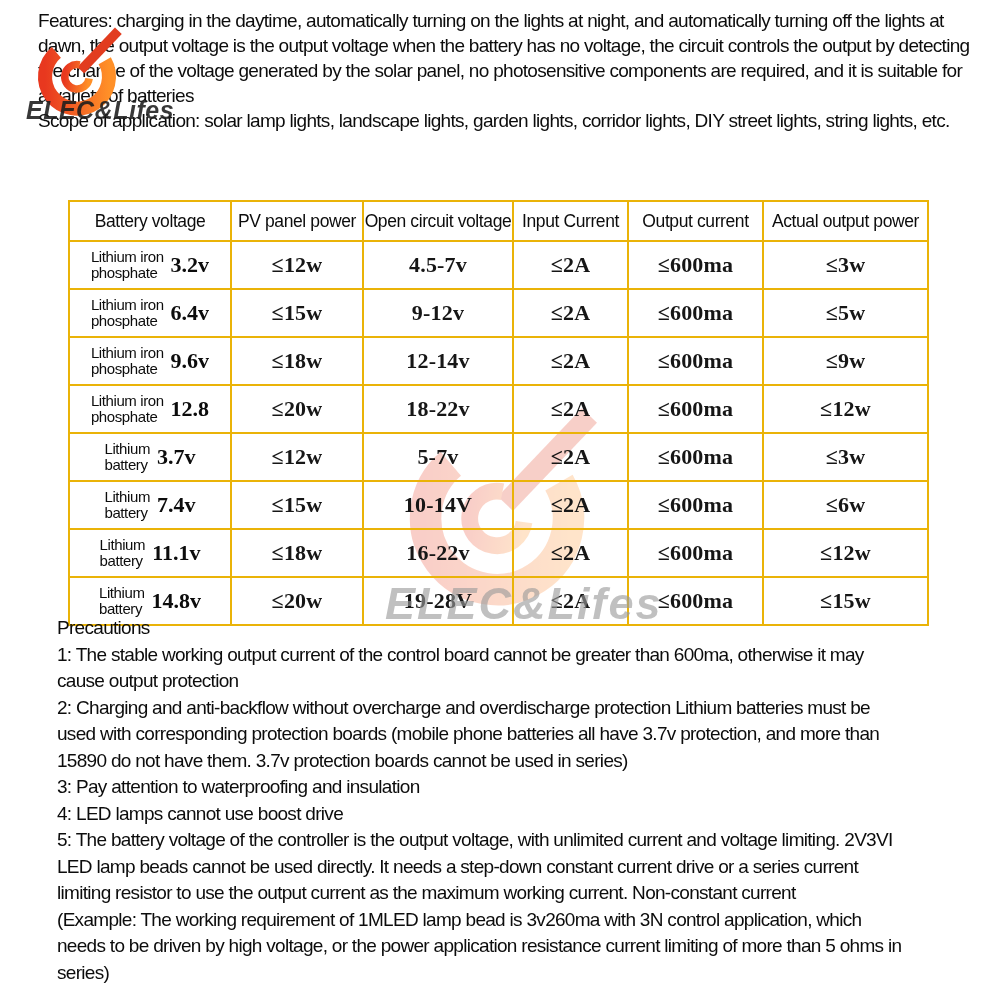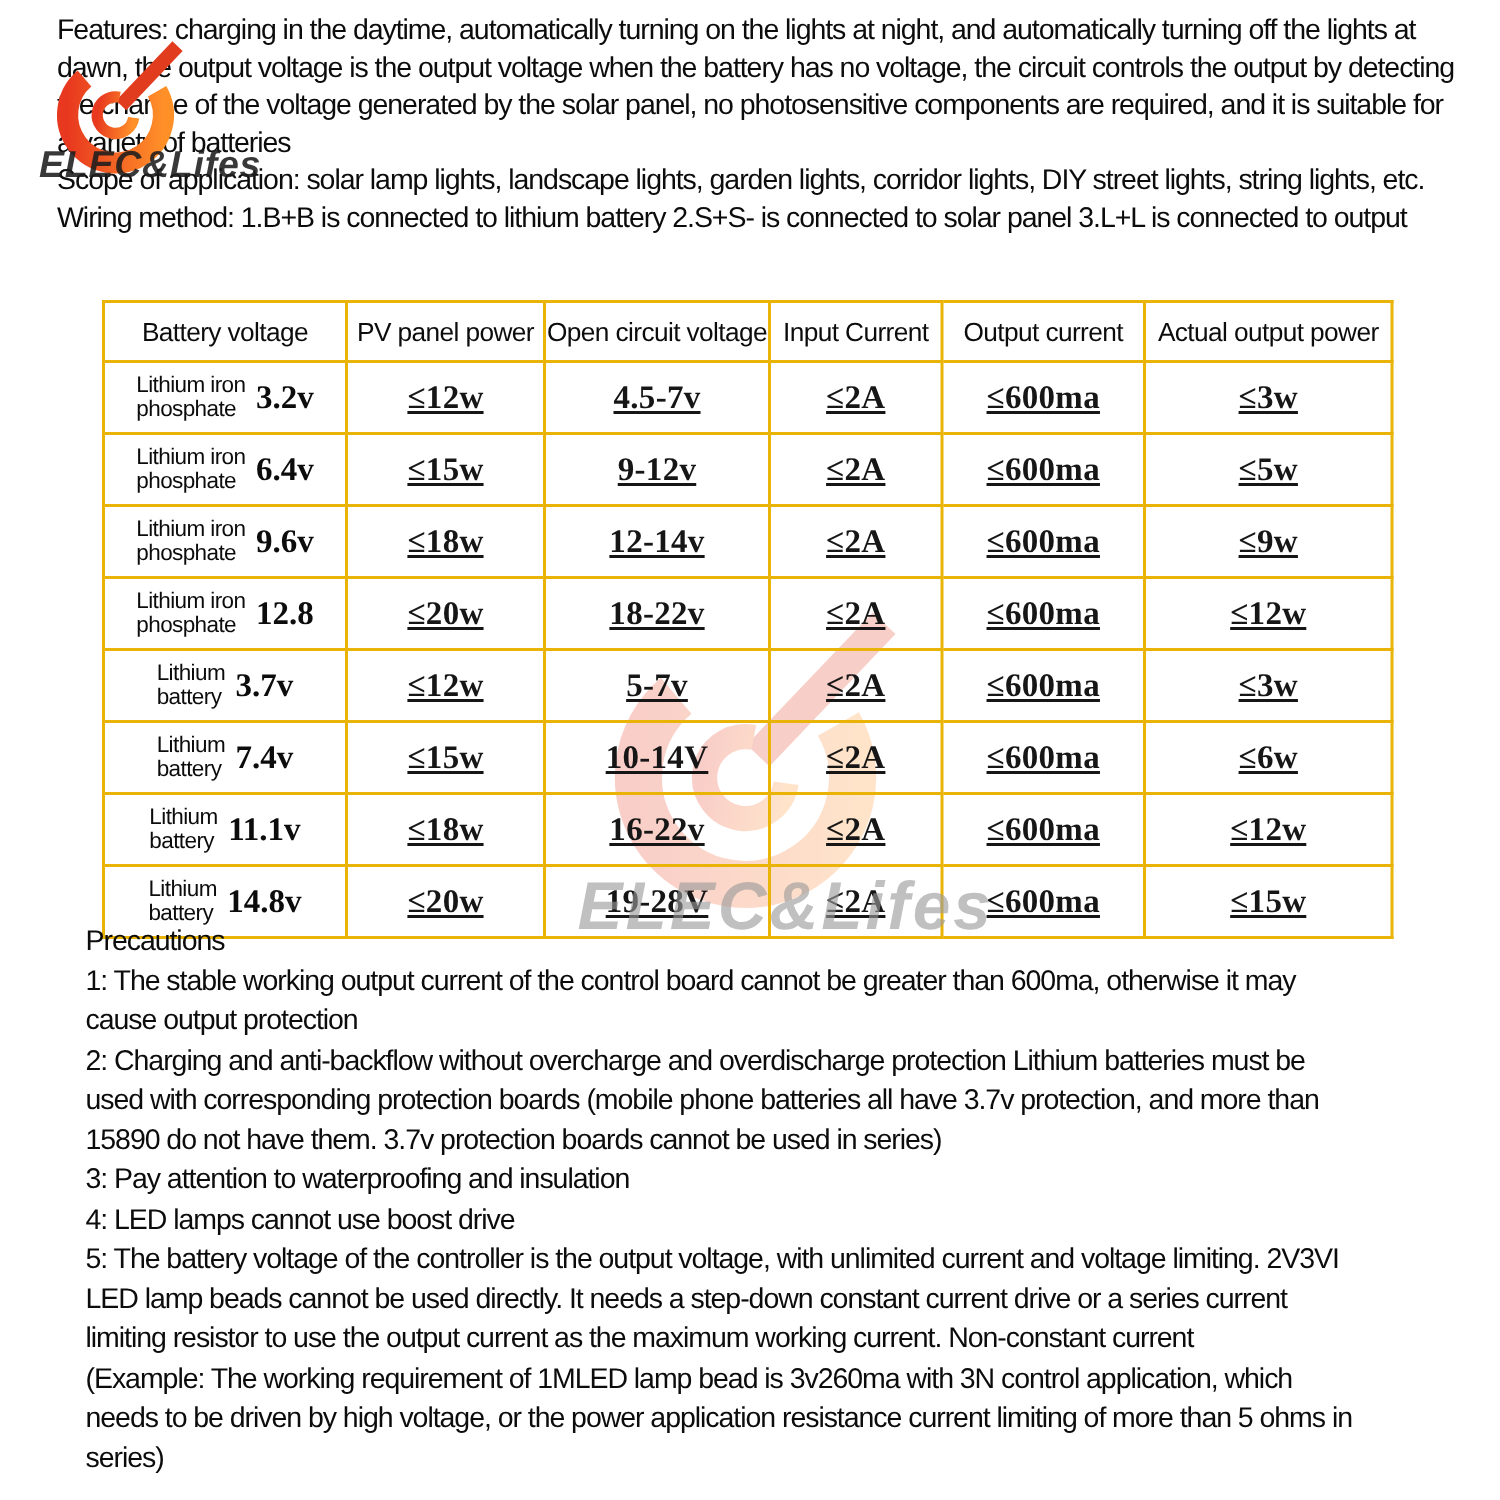--- a/index.html
+++ b/index.html
@@ -15,21 +15,21 @@
   
   .table-title{position:absolute;left:62px;top:178px;font-size:19px;letter-spacing:-0.7px;
                white-space:nowrap;z-index:1;}
   table.spec{position:absolute;left:68px;top:200px;border-collapse:collapse;z-index:1;
              table-layout:fixed;}
   table.spec th,table.spec td{border:2px solid #eab308;padding:0;text-align:center;
              vertical-align:middle;background:transparent;}
   table.spec th{font-size:17.5px;font-weight:400;letter-spacing:-0.4px;line-height:19px;height:38px;}
   table.spec td{height:46px;}
   .val{font-family:"Liberation Serif","DejaVu Serif",serif;font-weight:700;font-size:22px;
-       color:#161616;letter-spacing:0.2px;text-decoration:underline;}
+       color:#161616;letter-spacing:0.2px;}
   .c-batt-inner{display:flex;align-items:center;justify-content:center;gap:7px;}
   .btype{display:inline-block;text-align:left;}
   .btype .bl{display:block;font-size:15px;line-height:16.5px;letter-spacing:-0.4px;}
   .bvolt{font-family:"Liberation Serif","DejaVu Serif",serif;font-weight:700;font-size:22px;}
 
   
   .logo-top{position:absolute;left:30px;top:26px;width:94px;height:94px;z-index:3;}
   .brand-dark{position:absolute;left:26px;top:96px;z-index:3;font-style:italic;font-weight:700;
               font-size:25px;letter-spacing:0.5px;color:#1d1d1d;opacity:0.88;white-space:nowrap;}
   .logo-center{position:absolute;left:392px;top:405px;width:210px;height:210px;z-index:0;opacity:0.24;}
@@ -50,21 +50,20 @@
       </linearGradient>
     </defs>
   </svg>
 
   <div class="intro">
     <div class="tline">Features: charging in the daytime, automatically turning on the lights at night, and automatically turning off the lights at</div>
     <div class="tline">dawn, the output voltage is the output voltage when the battery has no voltage, the circuit controls the output by detecting</div>
     <div class="tline">the change of the voltage generated by the solar panel, no photosensitive components are required, and it is suitable for</div>
     <div class="tline">a variety of batteries</div>
     <div class="tline">Scope of application: solar lamp lights, landscape lights, garden lights, corridor lights, DIY street lights, string lights, etc.</div>
-    <div class="tline">Wiring method: 1.B+B is connected to lithium battery 2.S+S- is connected to solar panel 3.L+L is connected to output</div>
   </div>
 
   <svg class="logo-top" viewBox="0 0 100 100">
     <path d="M28 28 A34 34 0 1 0 79.5 37" fill="none" stroke="url(#logoGrad)" stroke-width="15"></path>
     <path d="M94 5 L54 47" stroke="#e23c1f" stroke-width="10" fill="none"></path>
     <circle cx="50" cy="54" r="13" fill="none" stroke="url(#logoGrad)" stroke-width="8" stroke-dasharray="62 21" transform="rotate(8 50 54)"></circle>
   </svg>
   <div class="brand-dark">ELEC&amp;Lifes</div>
 
 

